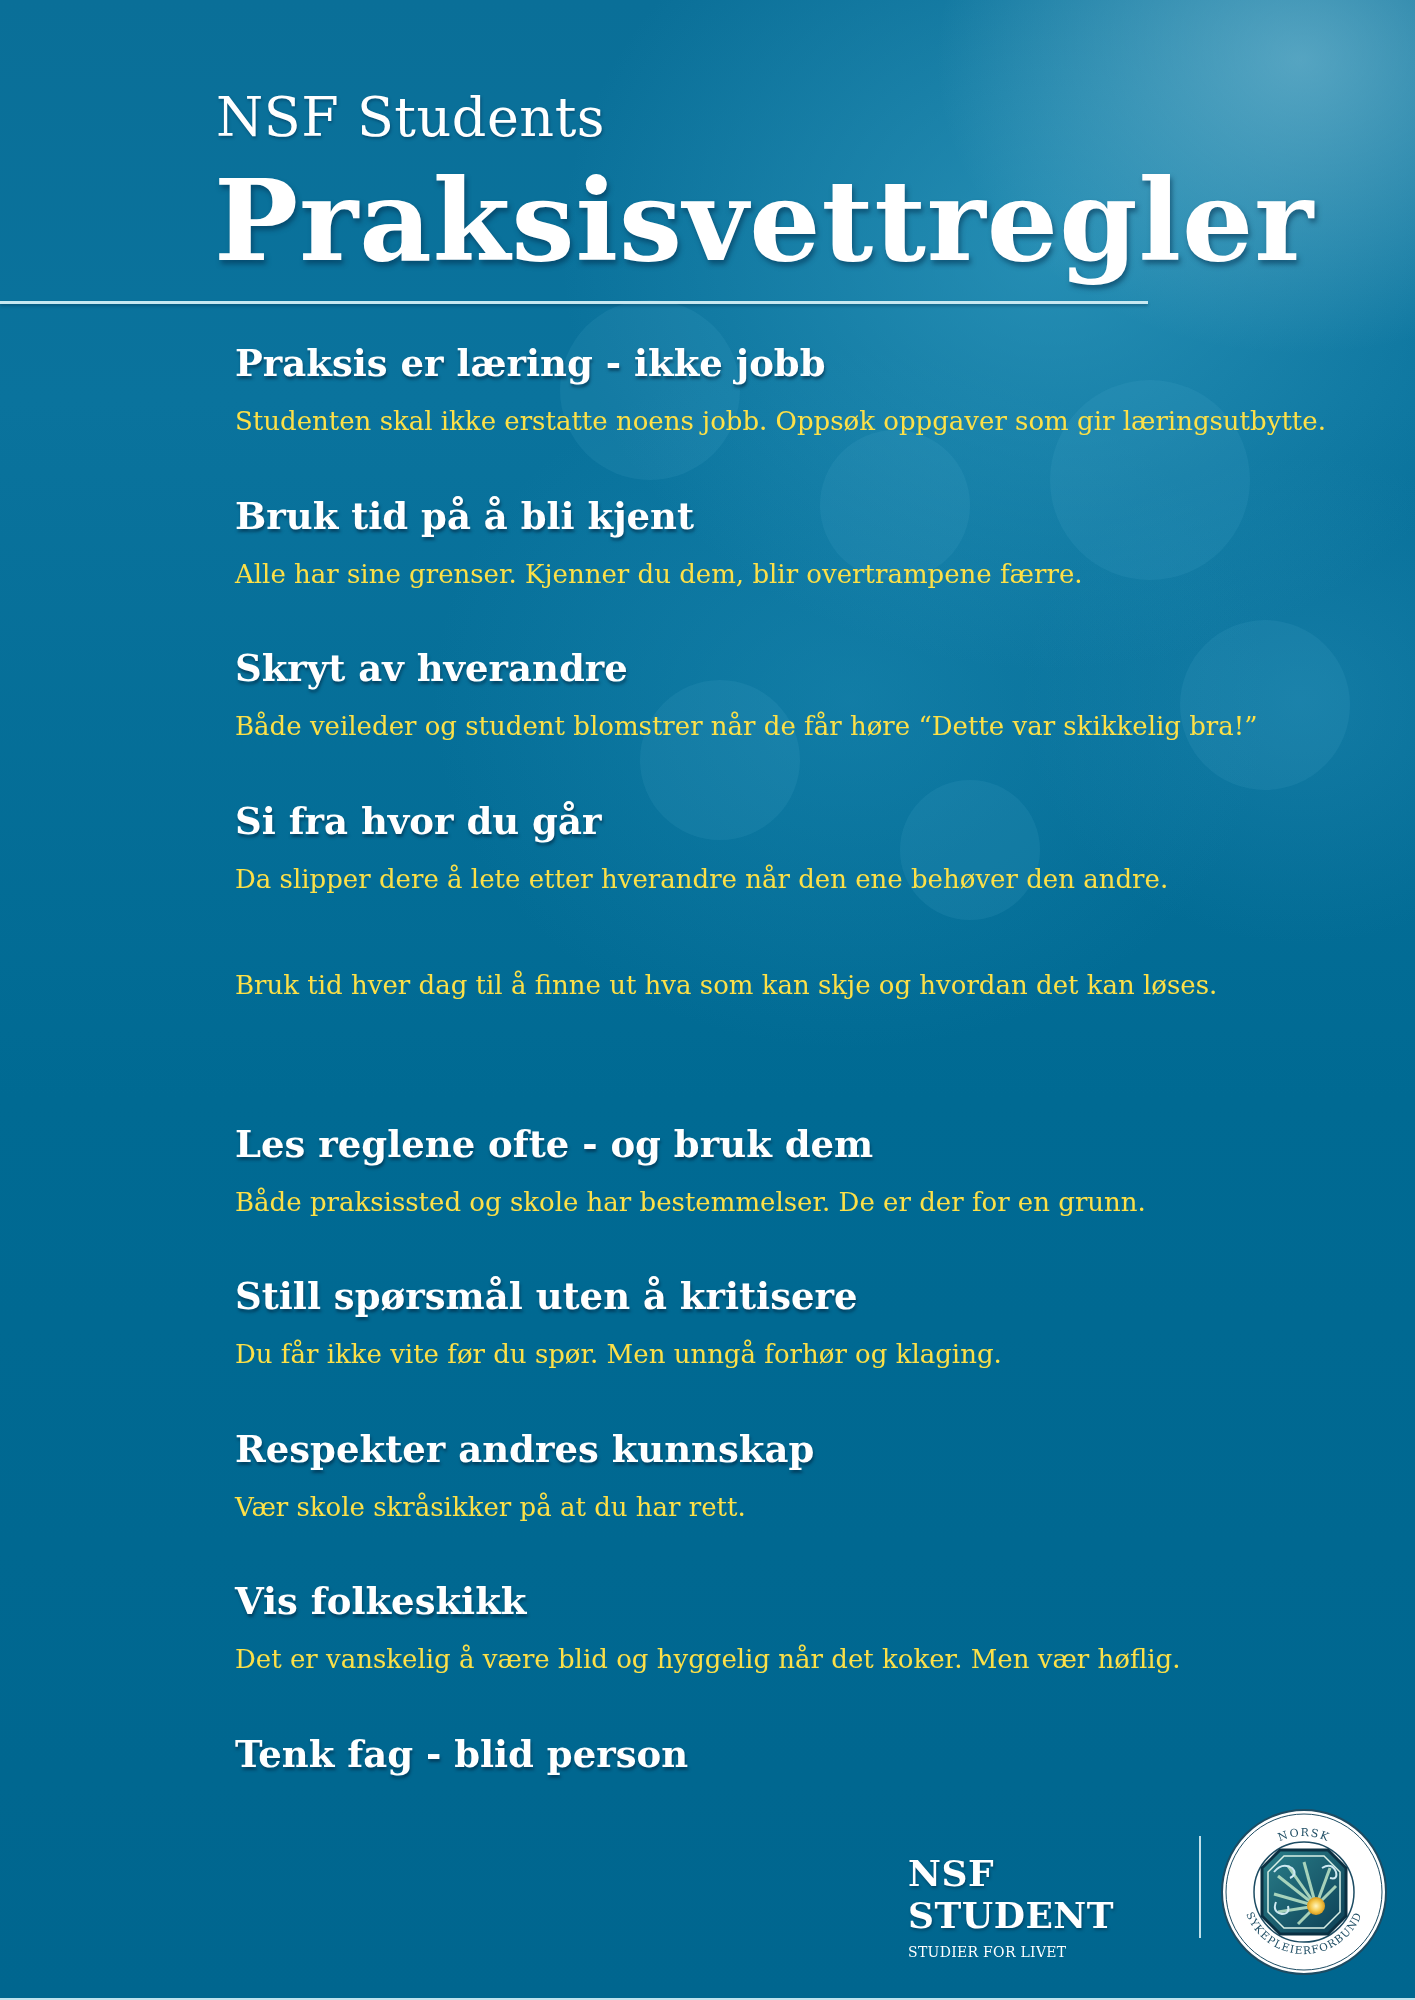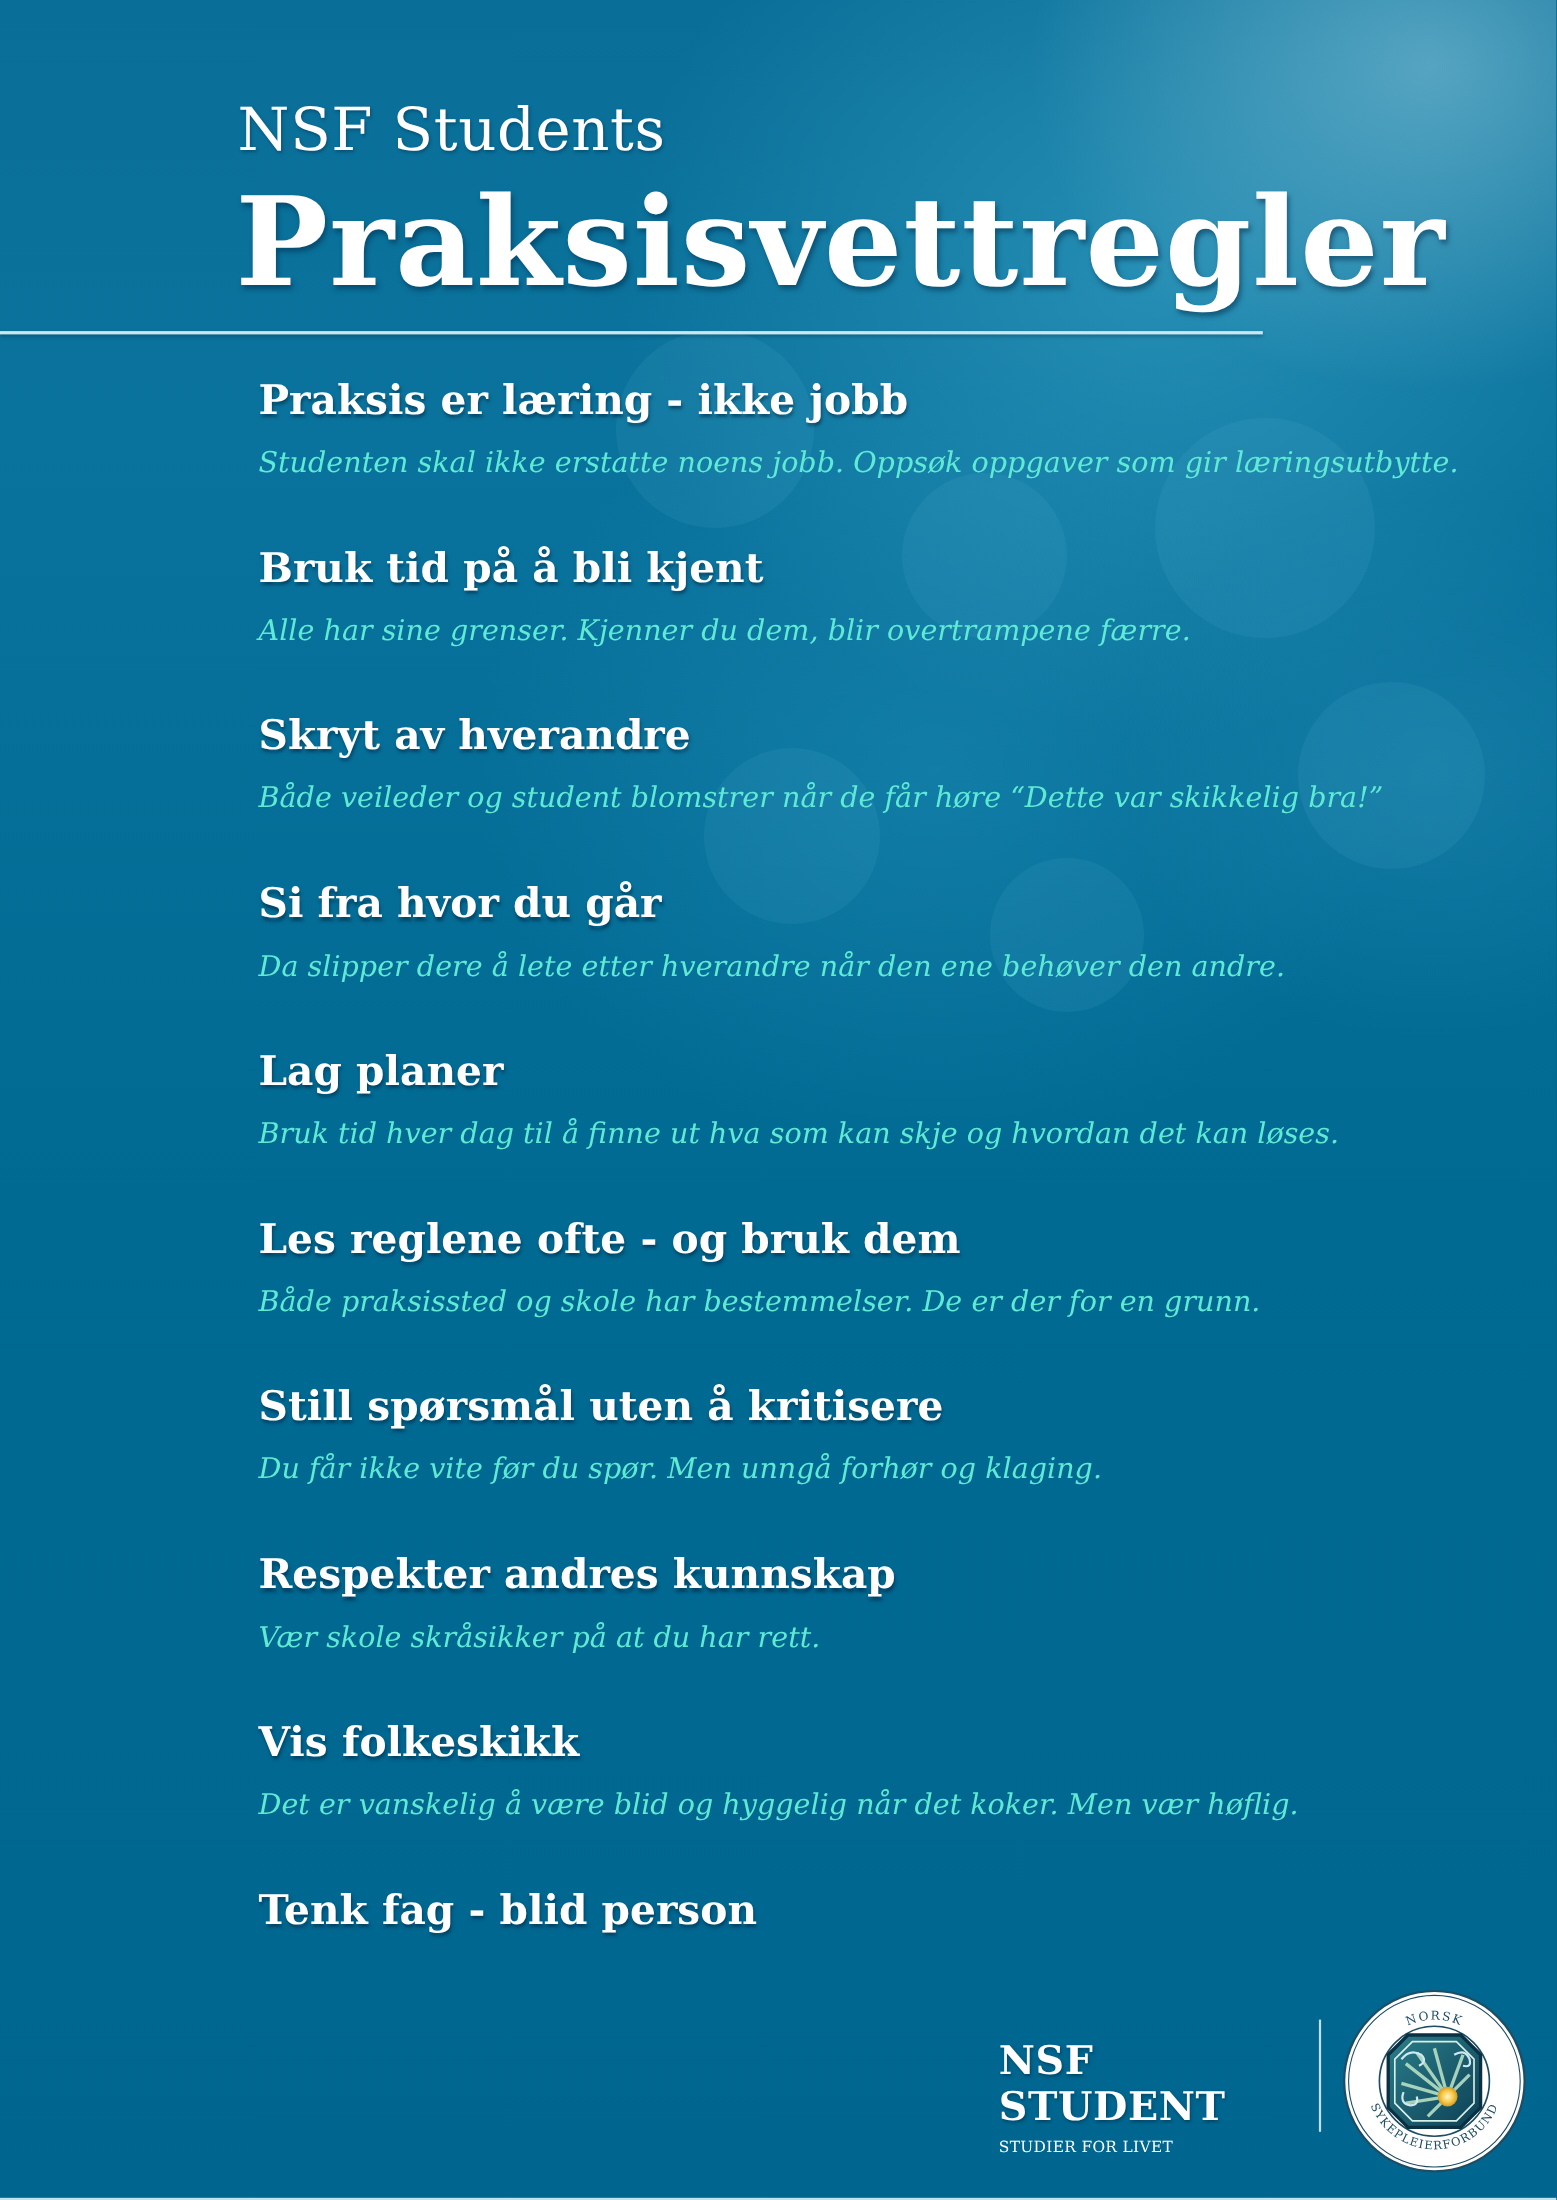--- a/index.html
+++ b/index.html
@@ -44,23 +44,22 @@
     .rules { position: absolute; left: 216px; top: 340px; width: 1150px; margin-left: 19px; }
     .rule { height: 152.5px; }
     .rule-heading {
       font-size: 37px; line-height: 46px; font-weight: bold;
       text-shadow: 1px 3px 3px rgba(0,35,60,0.55);
       white-space: nowrap;
     }
     .rule-text {
       margin-top: 18px;
       font-size: 26px; line-height: 34px;
-      color: #5eead4;
+      color: #fde047;
       white-space: nowrap;
-      font-style: italic;
     }
     .footer-brand { position: absolute; left: 908px; top: 1852px; }
     .brand-name {
       font-size: 36px; line-height: 42px; font-weight: bold; letter-spacing: 0.5px;
       text-shadow: 1px 2px 3px rgba(0,35,60,0.5);
     }
     .brand-tagline { font-size: 14px; line-height: 24px; margin-top: 4px; letter-spacing: 0.3px; }
     .vsep { position: absolute; left: 1199px; top: 1836px; width: 2px; height: 102px; background: #bfe0ea; }
     .seal { position: absolute; left: 1218px; top: 1806px; width: 172px; height: 172px; }
   </style>
@@ -92,21 +91,20 @@
     </div>
     <div class="rule">
       <div class="rule-heading">Skryt av hverandre</div>
       <div class="rule-text">Både veileder og student blomstrer når de får høre “Dette var skikkelig bra!”</div>
     </div>
     <div class="rule">
       <div class="rule-heading">Si fra hvor du går</div>
       <div class="rule-text">Da slipper dere å lete etter hverandre når den ene behøver den andre.</div>
     </div>
     <div class="rule">
-      <div class="rule-heading">Lag planer</div>
       <div class="rule-text">Bruk tid hver dag til å finne ut hva som kan skje og hvordan det kan løses.</div>
     </div>
     <div class="rule">
       <div class="rule-heading">Les reglene ofte - og bruk dem</div>
       <div class="rule-text">Både praksissted og skole har bestemmelser. De er der for en grunn.</div>
     </div>
     <div class="rule">
       <div class="rule-heading">Still spørsmål uten å kritisere</div>
       <div class="rule-text">Du får ikke vite før du spør. Men unngå forhør og klaging.</div>
     </div>

